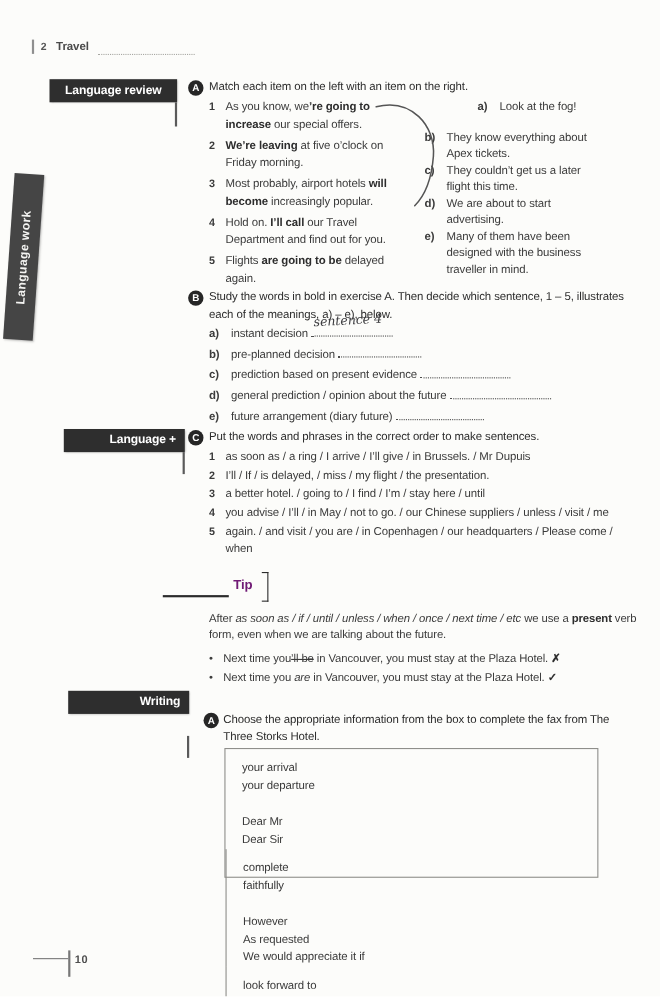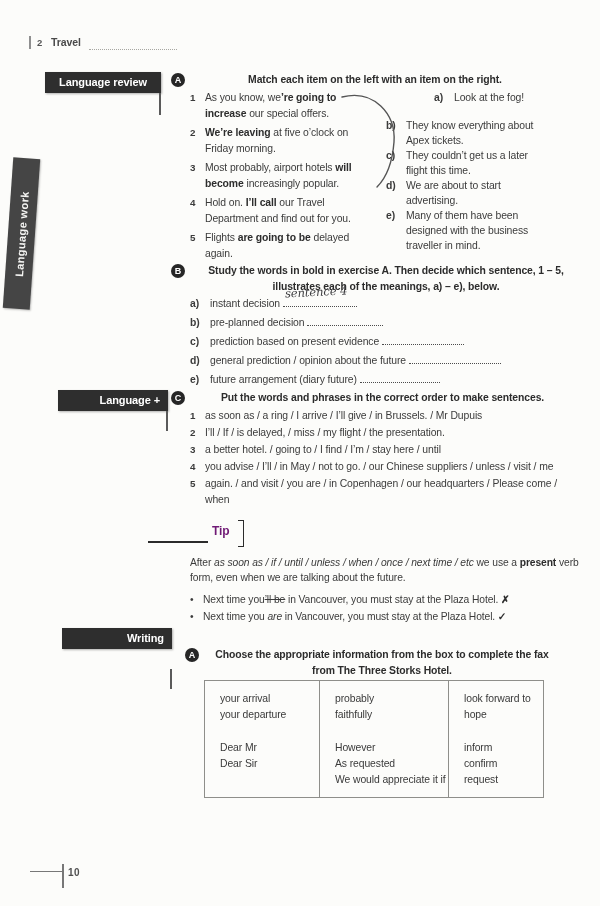--- a/index.html
+++ b/index.html
@@ -34,21 +34,21 @@
   .lbl-review {left:45px; top:72px; width:116px; text-align:center;}
   .lbl-plus {left:58px; top:390px; width:110px; text-align:right; padding-right:8px;}
   .lbl-writing {left:62px; top:628px; width:110px; text-align:right; padding-right:8px;}
   .label-tick {position:absolute; width:1.5px; background:#5a5a5a;}
   
   .ex-circle {
     position:absolute; width:14px; height:14px; border-radius:50%;
     background:#262626; color:#fff; font-size:9px; font-weight:bold;
     text-align:center; line-height:14.5px;
   }
-  .ex-heading {position:absolute; font-weight:bold; font-size:10.4px; line-height:15.5px; color:#2c2c2c;text-align:center;}
+  .ex-heading {position:absolute; font-weight:normal; font-size:10.4px; line-height:15.5px; color:#2c2c2c;}
   
   .a-left {position:absolute; left:190px; top:90px; width:183px; font-size:10.4px; line-height:15.5px;}
   .a-item {padding-left:15px; text-indent:-15px; margin-bottom:4px;}
   .a-item .num {display:inline-block; width:15px; text-indent:0; font-weight:bold; font-size:9.8px;}
   .a-right {position:absolute; left:386px; top:90px; width:156px; font-size:10.4px; line-height:15px;}
   .r-item {padding-left:20px; text-indent:-20px;}
   .r-item:first-child {margin-bottom:13px;margin-left:48px;}
   .r-item .ltr {display:inline-block; width:20px; text-indent:0; font-weight:bold;}
   b {color:#2d2d2d;}
   .connector {position:absolute; left:332px; top:88px;}
@@ -73,21 +73,21 @@
     border-top:1.5px solid #2b2b2b; border-right:1.5px solid #2b2b2b; border-bottom:1.5px solid #2b2b2b;}
   .tip-body {position:absolute; left:190px; top:555px; width:398px; font-size:10.3px; line-height:15px;}
   .tip-intro {margin-bottom:7px;}
   .tip-bullet {padding-left:13px; text-indent:-13px; margin-bottom:2px;}
   .tip-bullet::before {content:"•"; display:inline-block; width:13px; text-indent:0;}
   .strike {text-decoration:line-through;}
   .mark {font-weight:bold; color:#2e2e2e;}
   
   .word-box {
     position:absolute; left:204px; top:680px; width:340px; height:118px;
-    border:1px solid #8e8e8a; display:flex; box-sizing:border-box; background:#fcfcfa;
+    border:1px solid #8e8e8a; display:flex; box-sizing:border-box; background:#fcfcfa;flex-direction:column;
   }
   .box-col {box-sizing:border-box; padding:10px 6px 0 15px;}
   .box-col + .box-col {border-left:1px solid #8e8e8a;}
   .col-1 {width:114px;} .col-2 {width:129px;} .col-3 {width:95px;}
   .box-line {font-size:10.4px; line-height:16.2px; min-height:16.2px; color:#3a3a3a; white-space:nowrap;}
   
   .ftr-line {position:absolute; left:30px; top:871px; width:32px; height:1px; background:#777;}
   .ftr-num {position:absolute; left:44px; top:867px; font-size:10px; font-weight:bold; color:#4f4f4f; letter-spacing:0.5px;margin-left:24px;}
   .ftr-tick {position:absolute; left:62px; top:864px; width:1.5px; height:24px; background:#777;}
 </style>
@@ -171,21 +171,21 @@
 
   <div class="word-box">
     <div class="box-col col-1">
       <div class="box-line">your arrival</div>
       <div class="box-line">your departure</div>
       <div class="box-line"></div>
       <div class="box-line">Dear Mr</div>
       <div class="box-line">Dear Sir</div>
     </div>
     <div class="box-col col-2">
-      <div class="box-line">probably</div>
+      <div class="box-line">complete</div>
       <div class="box-line">faithfully</div>
       <div class="box-line"></div>
       <div class="box-line">However</div>
       <div class="box-line">As requested</div>
       <div class="box-line">We would appreciate it if</div>
     </div>
     <div class="box-col col-3">
       <div class="box-line">look forward to</div>
       <div class="box-line">hope</div>
       <div class="box-line"></div>

